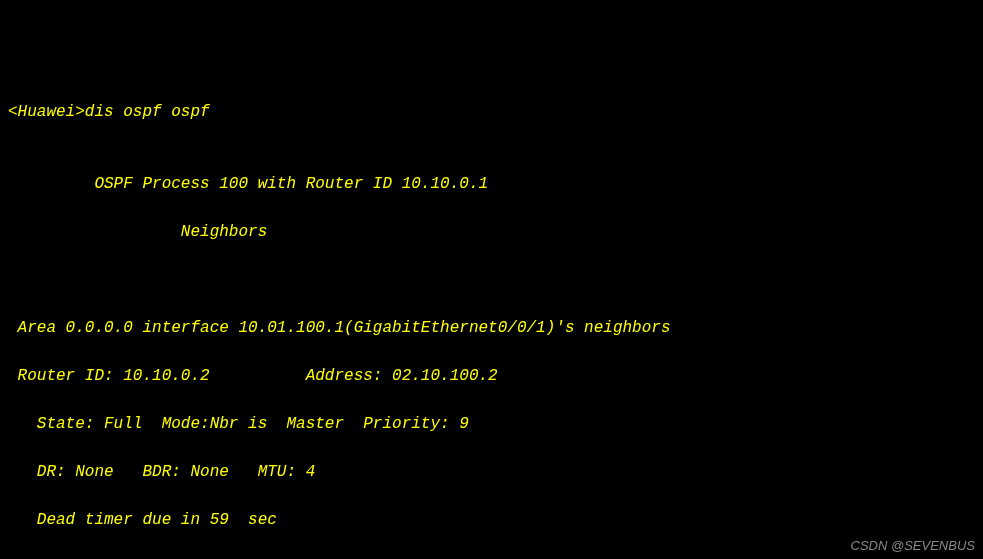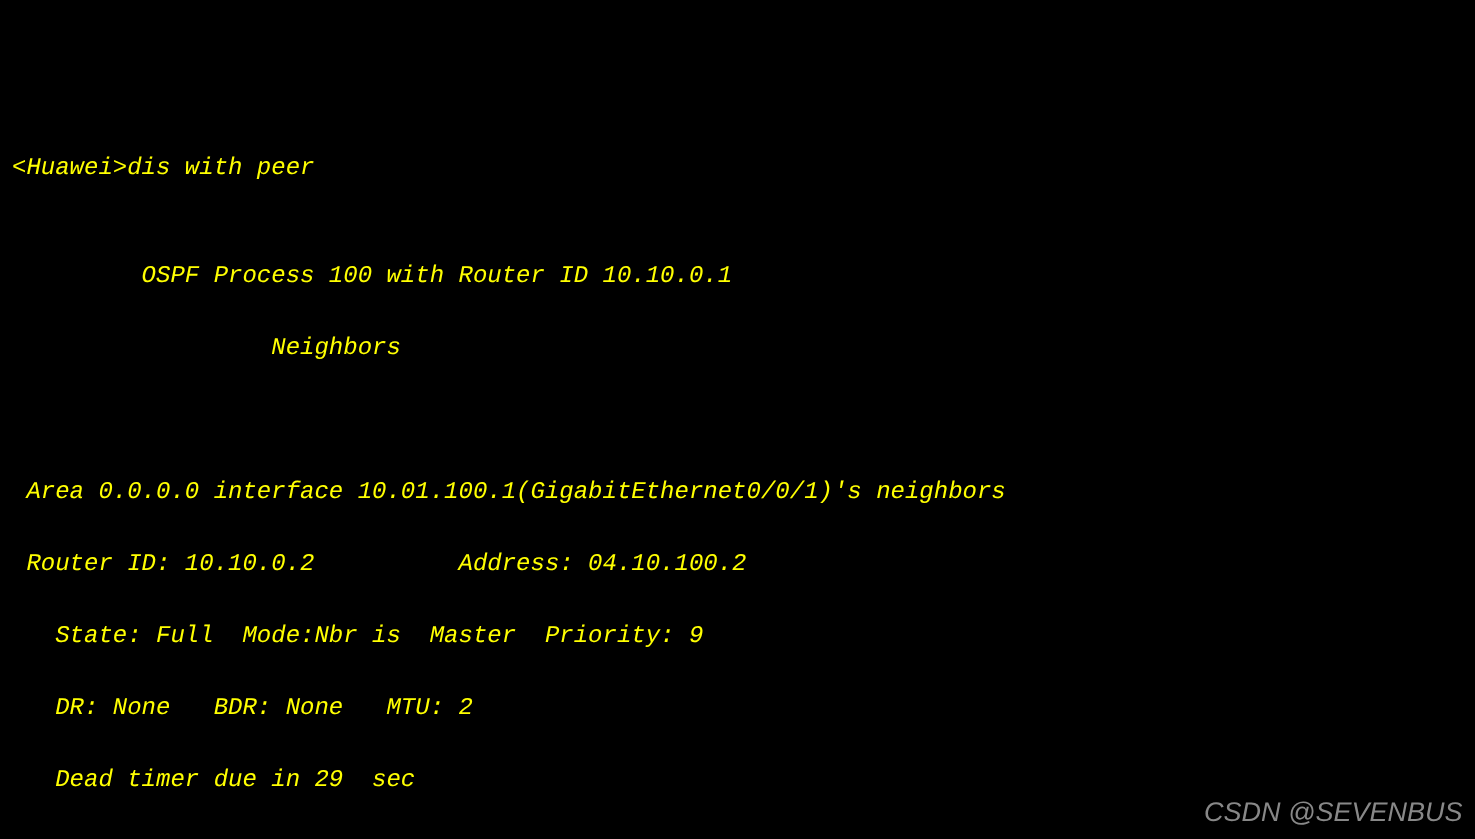--- a/index.html
+++ b/index.html
@@ -19,40 +19,40 @@
       width: 983px;
       height: 559px;
       overflow: hidden;
       position: relative;
     }
     .watermark {
       position: absolute;
       bottom: 4px;
       right: 8px;
       color: #888888;
-      font-size: 18px;
+      font-size: 13px;
       font-family: Arial, sans-serif;
       white-space: normal;
     }
   </style>
 </head>
 <body>
 
 
 
-<span>&lt;Huawei&gt;</span><span>dis with peer</span>
+<span>&lt;Huawei&gt;</span><span>dis ospf ospf</span>
 <div> </div>
 <div>	 OSPF Process 100 with Router ID 10.10.0.1</div>
 <div>		  Neighbors </div>
 <div> </div>
 <div> Area 0.0.0.0 interface 10.01.100.1(GigabitEthernet0/0/1)'s neighbors</div>
-<div> Router ID: 10.10.0.2          Address: 04.10.100.2         </div>
+<div> Router ID: 10.10.0.2          Address: 02.10.100.2         </div>
 <div>   State: Full  Mode:Nbr is  Master  Priority: 9</div>
-<div>   DR: None   BDR: None   MTU: 2    </div>
-<div>   Dead timer due in 29  sec </div>
+<div>   DR: None   BDR: None   MTU: 4    </div>
+<div>   Dead timer due in 59  sec </div>
 <div>   Retrans timer interval: 5 </div>
 
 
 
 
 
 
 
 
 

